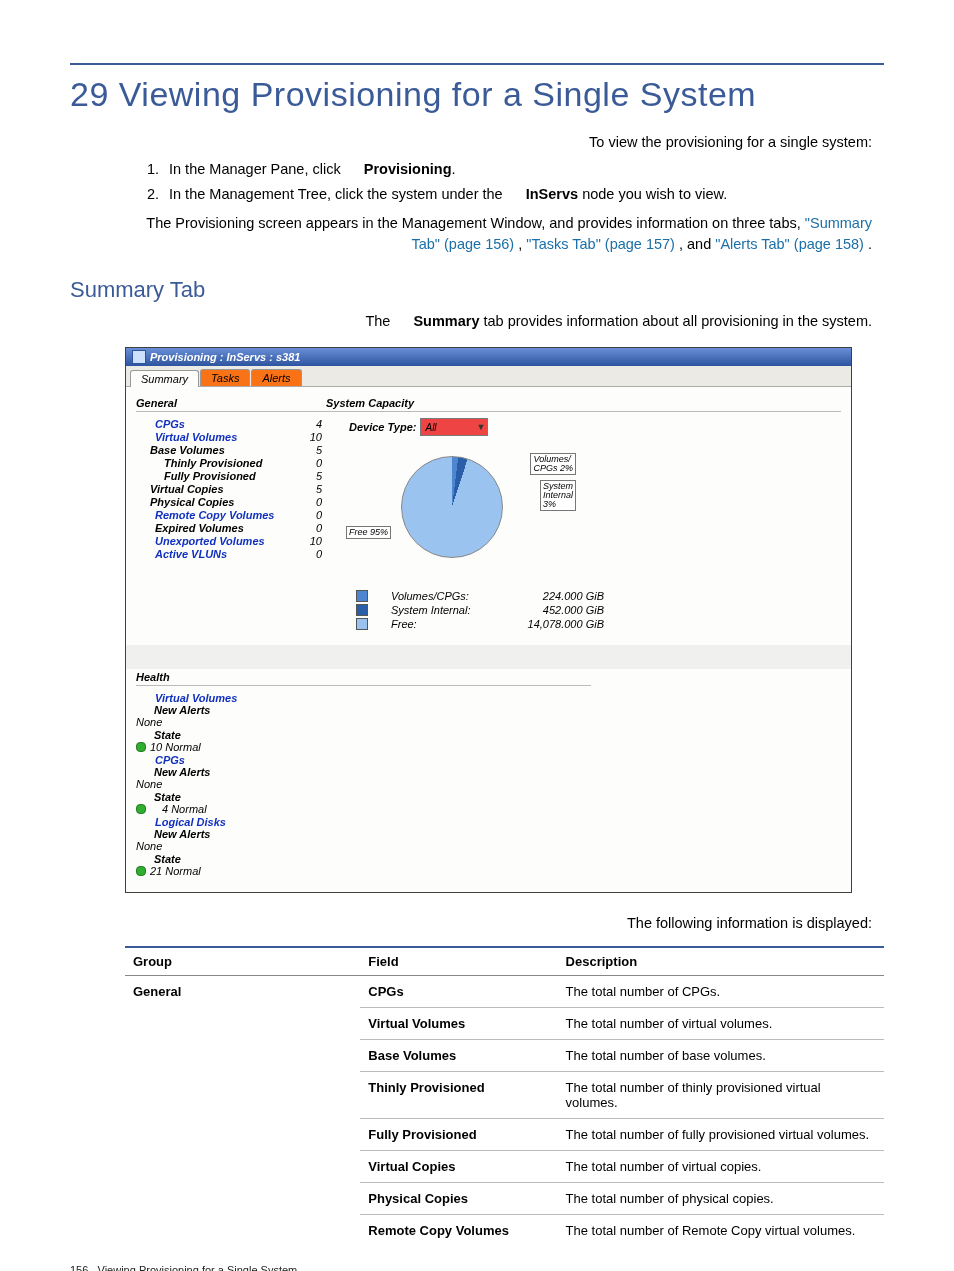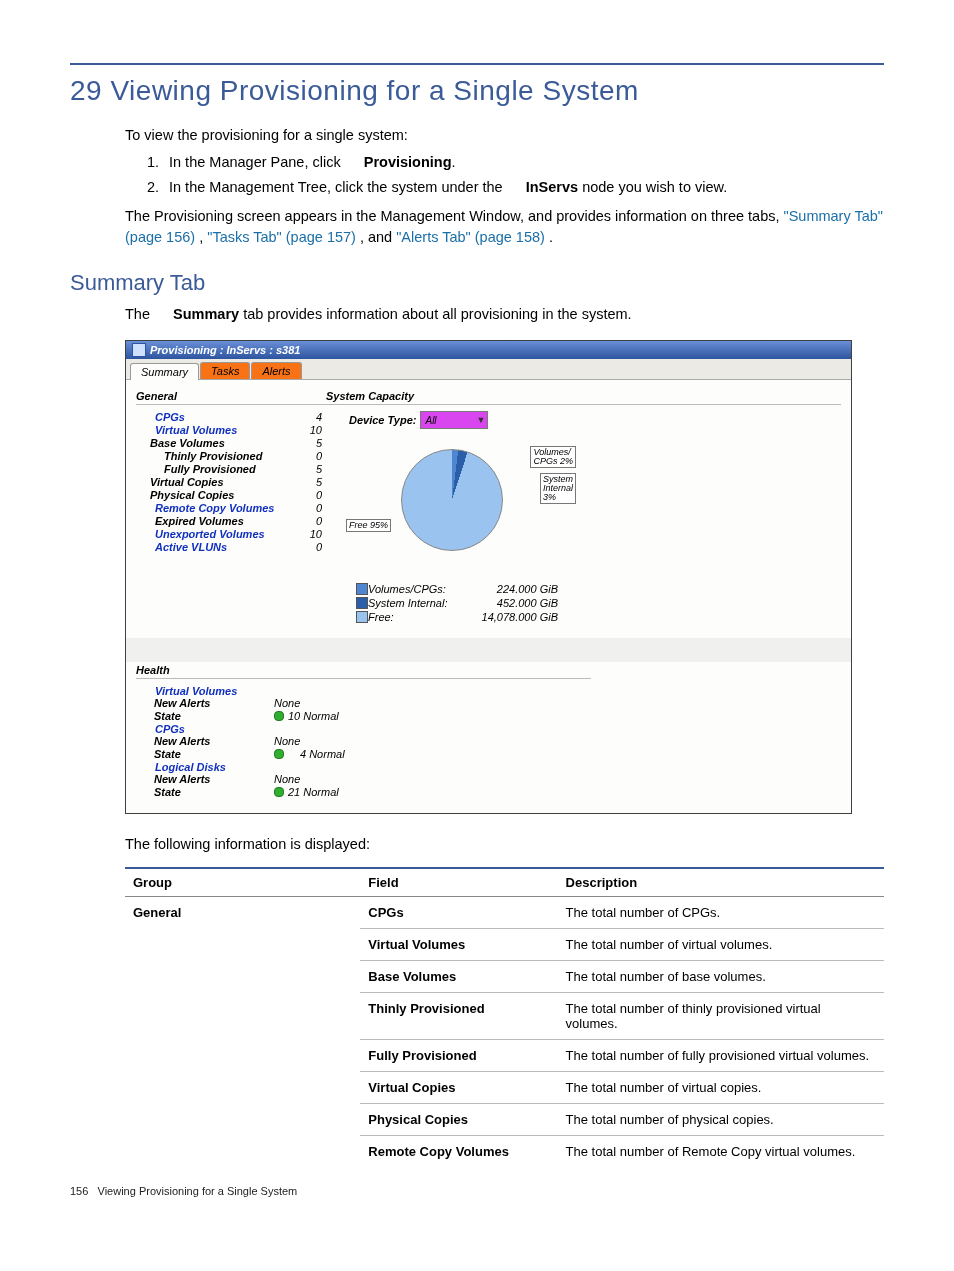--- a/index.html
+++ b/index.html
@@ -16,32 +16,32 @@
     box-sizing: border-box;
   }
   .top-rule {
     border: none;
     border-top: 2px solid #3a5a98;
     margin-bottom: 10px;
   }
   h1.chapter {
     font-family: "Segoe UI Light", "Helvetica Neue", Arial, sans-serif;
     font-weight: 300;
-    font-size: 28px;
+    font-size: 34px;
     color: #3a5a98;
     margin: 0 0 18px 0;
     letter-spacing: 0.5px;
   }
   .body-text {
     font-family: "Segoe UI", Arial, sans-serif;
     font-size: 14.5px;
     line-height: 1.45;
     margin-left: 55px;
   }
-  .body-text p { margin: 0 0 6px 0; }
+  .body-text p { margin: 0 12px 6px 0; text-align: right; }
   .body-text ol { margin: 0 0 8px 0; padding-left: 38px; }
   .body-text ol li { padding-left: 6px; margin-bottom: 4px; }
   .bold { font-weight: bold; padding-left: 19px; }
   a.xref { color: #1b6fa8; text-decoration: none; }
   h2.section {
     font-family: "Segoe UI Light", "Helvetica Neue", Arial, sans-serif;
     font-weight: 300;
     font-size: 22px;
     color: #3a5a98;
     margin: 22px 0 8px 0;
@@ -103,46 +103,46 @@
     margin-bottom: 6px;
   }
   .kv-row { display: flex; justify-content: space-between; padding: 0 4px 1px 0; }
   .kv-link { color: #1030c0; font-weight: bold; }
   .kv-indent1 { padding-left: 14px; }
   .kv-indent2 { padding-left: 28px; }
   .kv-value { text-align: right; min-width: 22px; }
   .device-row { display: flex; align-items: center; gap: 4px; margin: 4px 0 10px 4px; }
   .select {
     display: inline-flex; align-items: center; justify-content: space-between;
-    border: 1px solid #7a7a7a; background: #d946ef; width: 60px; height: 16px;
+    border: 1px solid #7a7a7a; background: #ef4444; width: 60px; height: 16px;
     padding: 0 2px 0 4px; font-size: 10px;
   }
   .select .chev { font-size: 9px; color: #333; }
   .chart-area {
     position: relative; width: 230px; height: 135px; margin-left: 20px;
   }
   .pie {
     position: absolute; left: 55px; top: 10px; width: 100px; height: 100px; border-radius: 50%;
     background: conic-gradient(#4e86d0 0deg 7.2deg, #2b5ea8 7.2deg 18deg, #9bc3ef 18deg 360deg);
     border: 1px solid #888;
   }
   .callout {
     position: absolute; font-size: 9px; border: 1px solid #777; background: #fff; padding: 1px 2px; line-height: 1.0;
   }
   .legend-block { margin-left: 30px; margin-top: 8px; }
-  .legend-row { display: flex; align-items: center; gap: 0; padding: 1px 0; }
+  .legend-row { display: flex; align-items: center; gap: 23px; padding: 1px 0; }
   .sw { width: 10px; height: 10px; border: 1px solid #555; }
   .legend-label { width: 100px; }
   .legend-val { width: 90px; text-align: right; }
   .health-block { margin-top: 24px; width: 455px; }
   .h-row { display: flex; padding: 0 0 1px 0; }
   .h-link { color: #1030c0; font-weight: bold; }
   .h-indent { padding-left: 18px; }
   .dot { width: 8px; height: 8px; border-radius: 4px; background: #2fae2f; border: 1px solid #277a27; }
-  .health-cols { display: flex; }
+  .health-cols { display: flex; flex-direction: column; }
   .health-left { width: 120px; }
   .health-right { width: 80px; }
 
   
   table.info {
     border-collapse: collapse;
     width: calc(100% - 55px);
     margin-left: 55px;
     margin-top: 12px;
     font-size: 13px;

